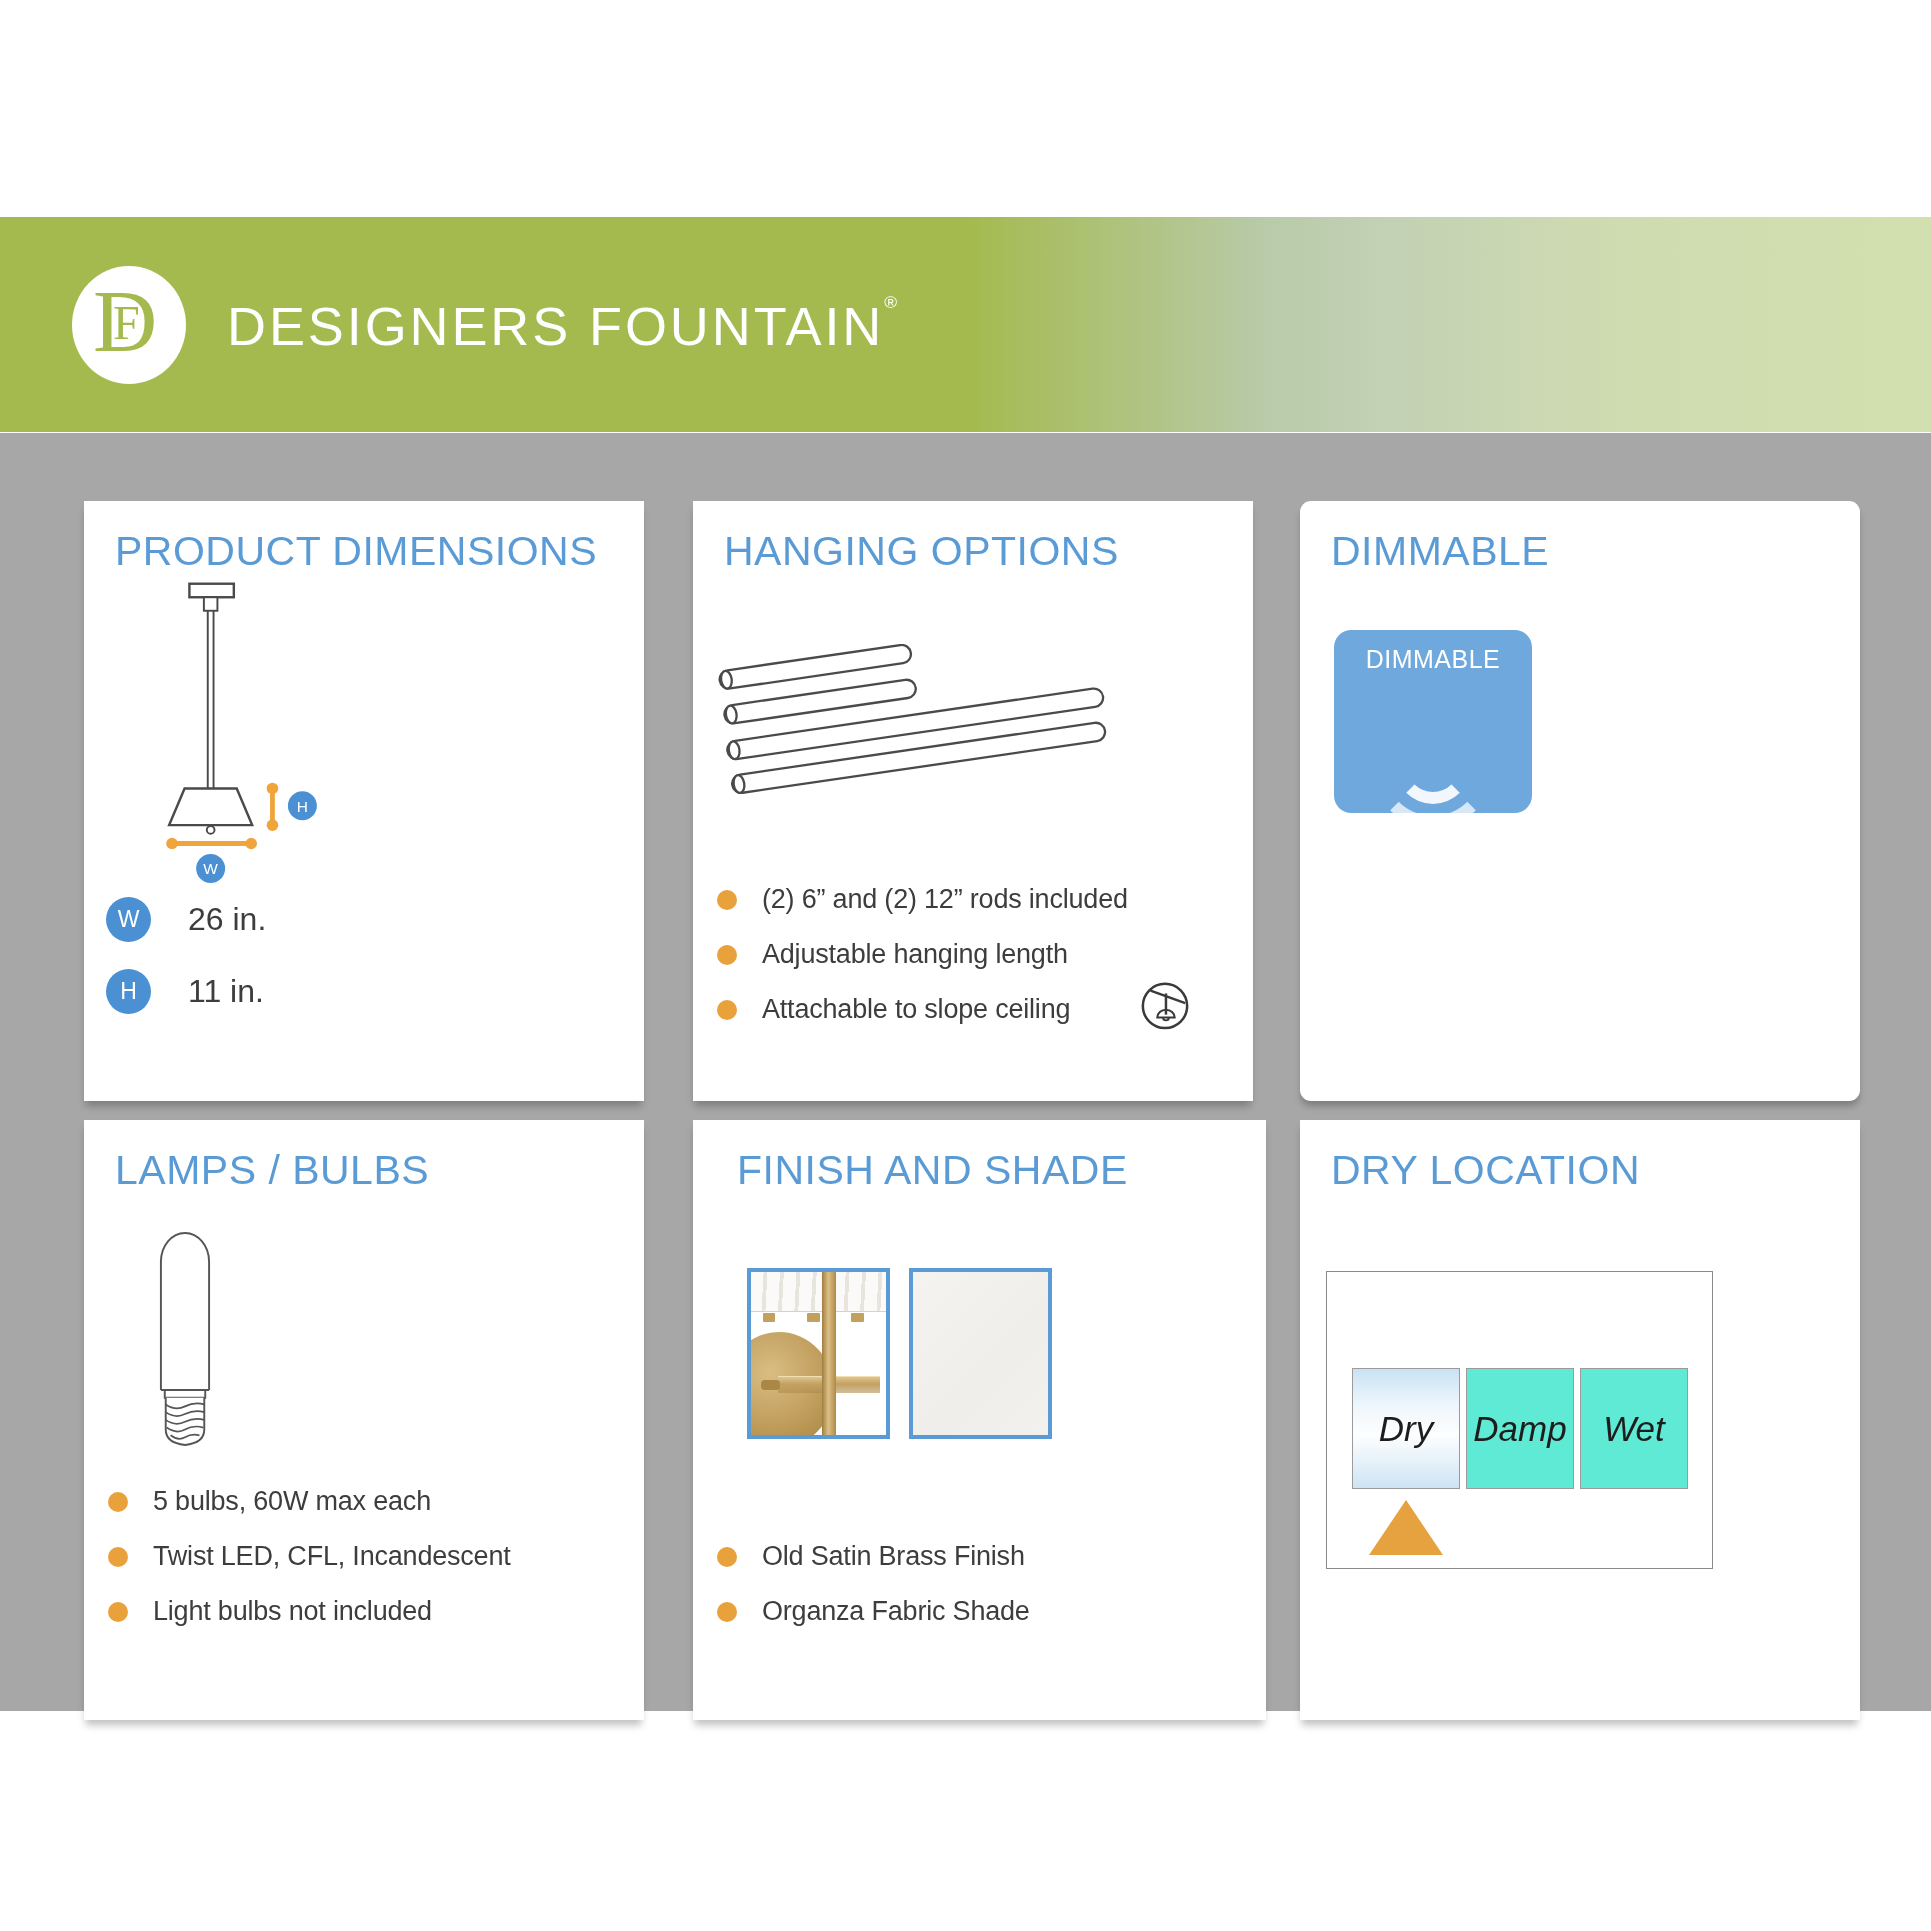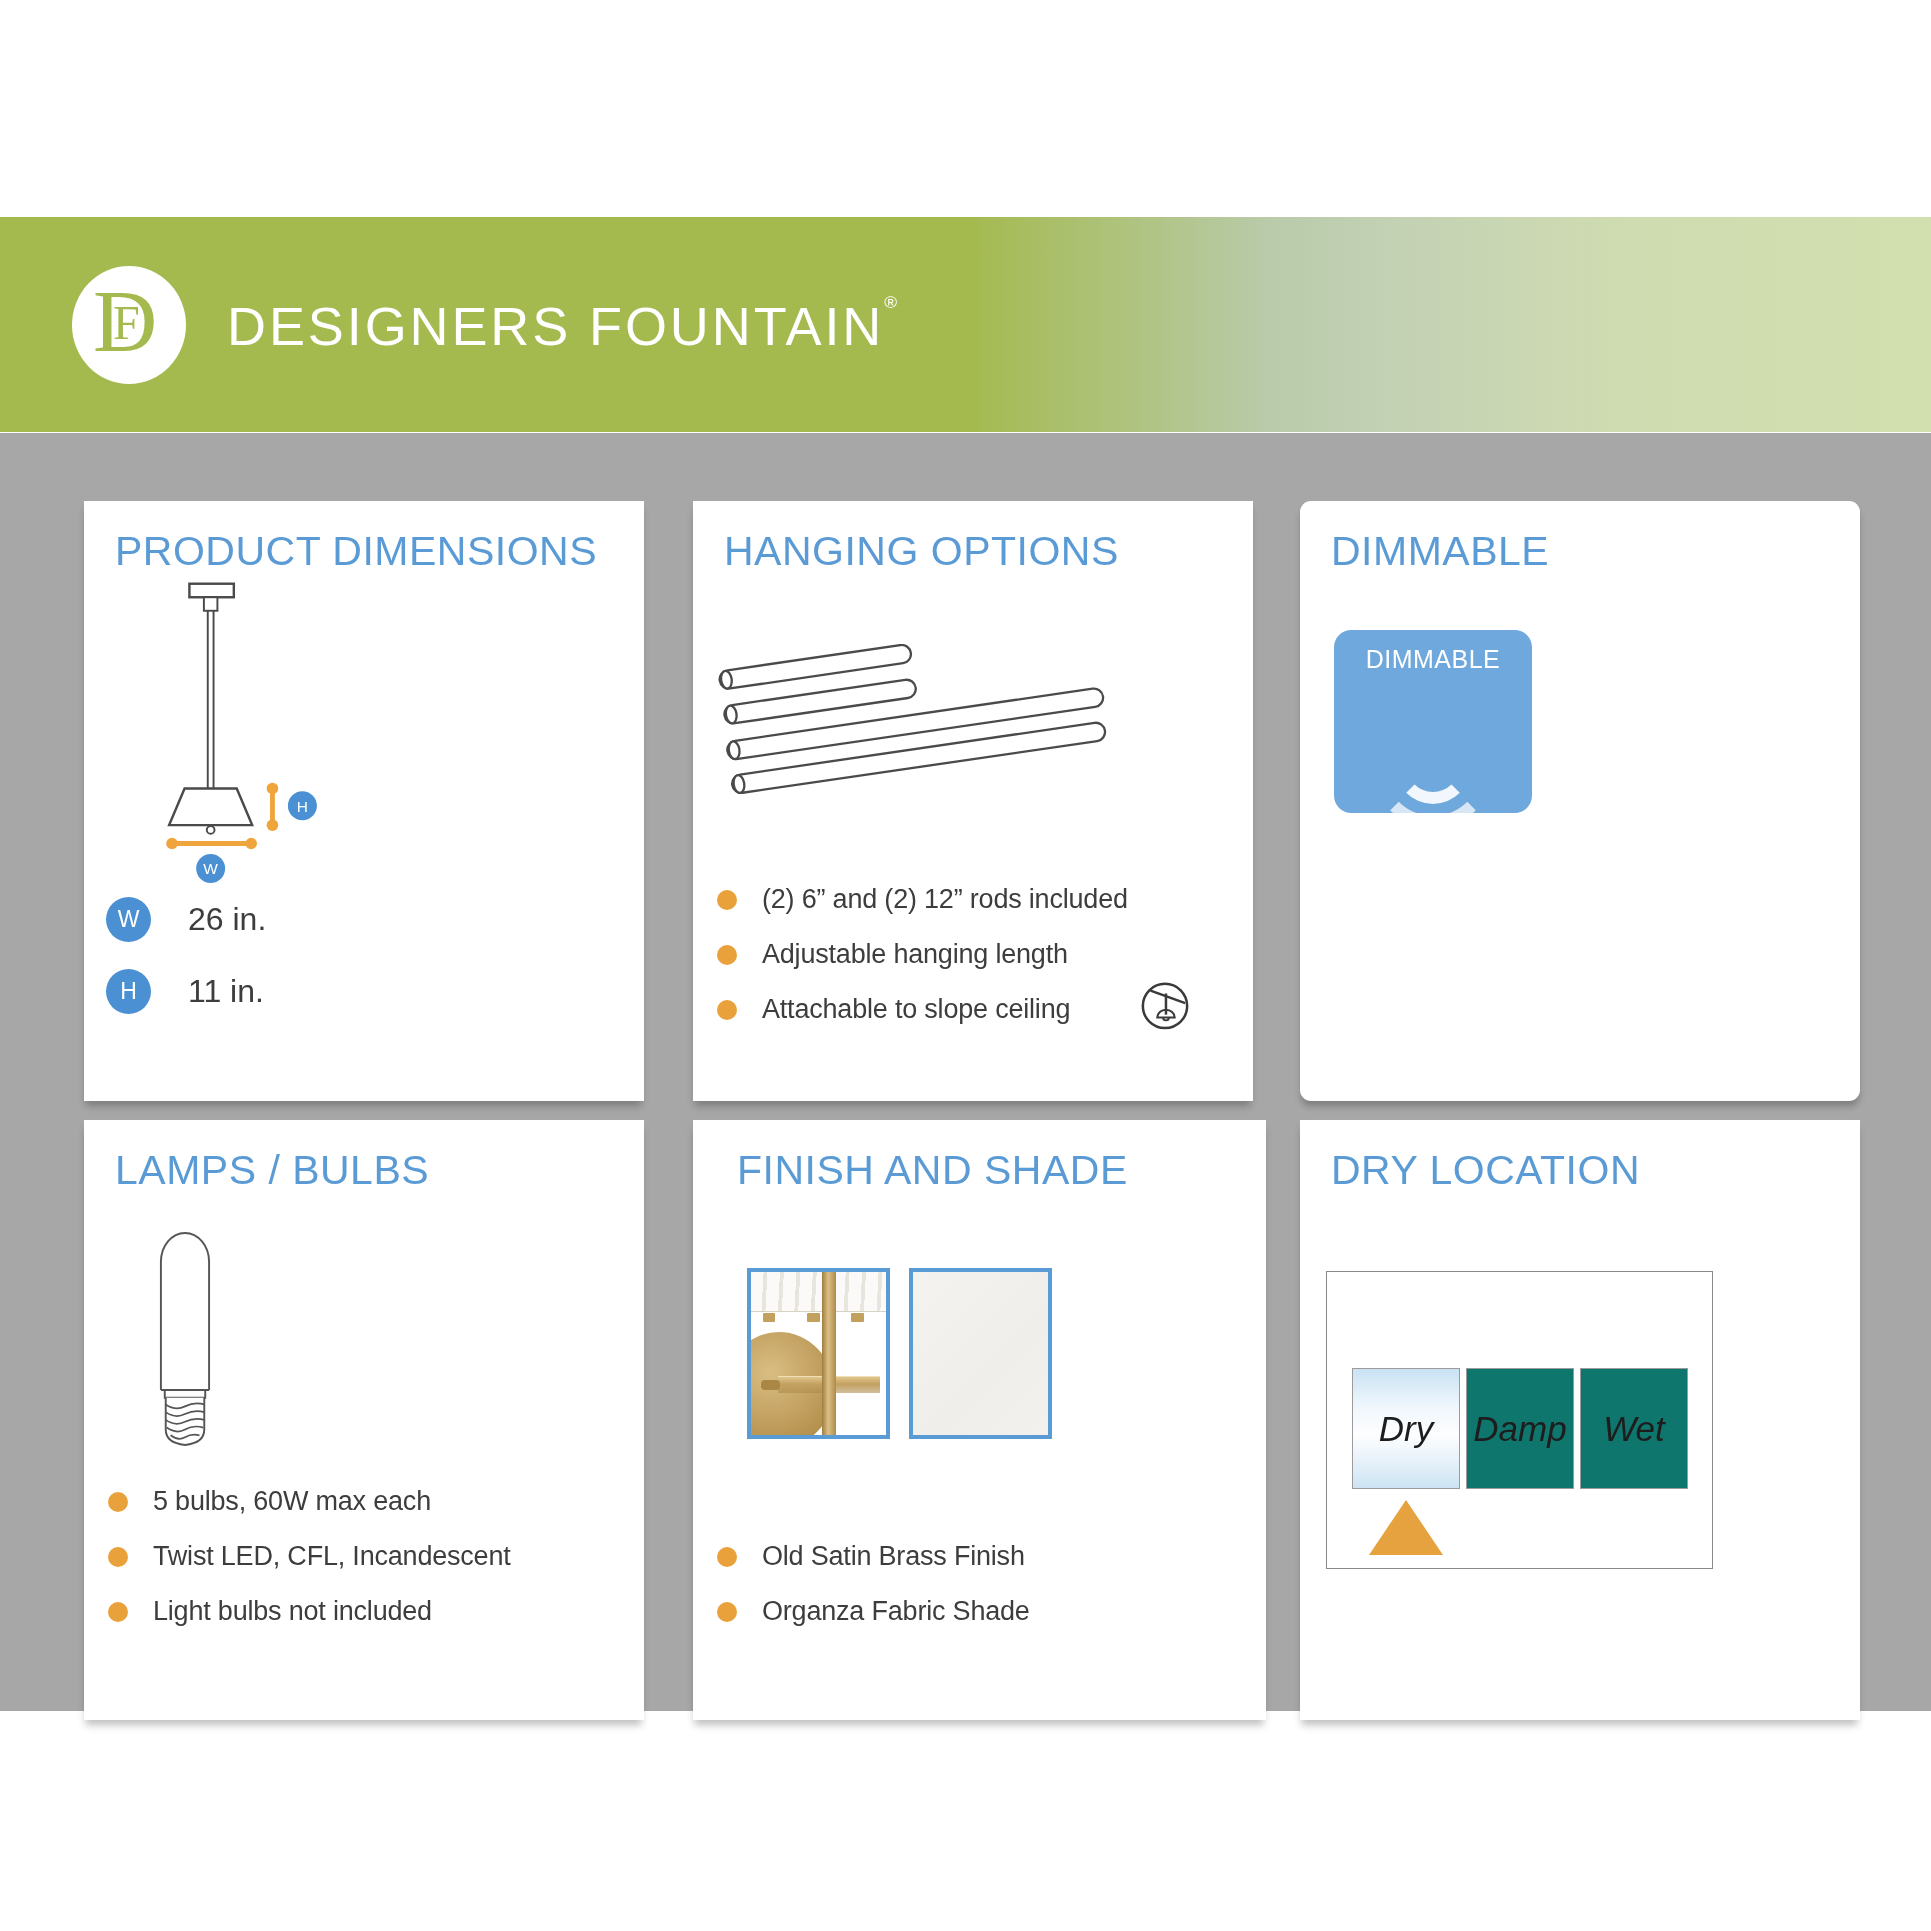--- a/index.html
+++ b/index.html
@@ -68,21 +68,21 @@
   .brass-rod{position:absolute;left:71px;top:0;width:13.5px;height:100%;
     background:linear-gradient(90deg,#9f7d3f,#dcc086 45%,#ae8a49);}
   .brass-disc{position:absolute;left:-27px;top:60px;width:110px;height:116px;border-radius:50%;
     background:radial-gradient(circle at 42% 35%,#d9be83,#bd9958 60%,#a5813e);}
   .brass-arm{position:absolute;left:27px;top:104px;width:102px;height:16.4px;
     background:linear-gradient(180deg,#e0c58c,#c3a161 45%,#a9854386);border-top:1px solid #efe0b4;}
   .brass-nub{position:absolute;left:9.7px;top:108px;width:19.3px;height:9.7px;border-radius:3.9px;background:#ab8746;}
 
   
   .loc-box{position:absolute;left:26px;top:151px;width:385px;height:296px;border:1.9px solid #8a8a8a;background:#fff;font-style:italic;}
-  .rating{position:absolute;top:96px;width:106px;height:119px;border:1.9px solid #9b9b9b;background:#0f766e;
+  .rating{position:absolute;top:96px;width:106px;height:119px;border:1.9px solid #9b9b9b;background:#5eead4;
     display:flex;align-items:center;justify-content:center;font-size:35px;color:#1d1d1d;}
   .rating.dry{left:25px;background:linear-gradient(180deg,#c9e2f4 0%,#eef6fc 30%,#fdfeff 55%,#e6f1f9 78%,#cde4f4 100%);}
   .rating.damp{left:139px;}
   .rating.wet{left:253px;}
   .pointer{position:absolute;left:42px;top:228px;width:0;height:0;
     border-left:37px solid transparent;border-right:37px solid transparent;border-bottom:55px solid #e5a23e;}
 
   svg{display:block;}
   .abs{position:absolute;}
 </style>

